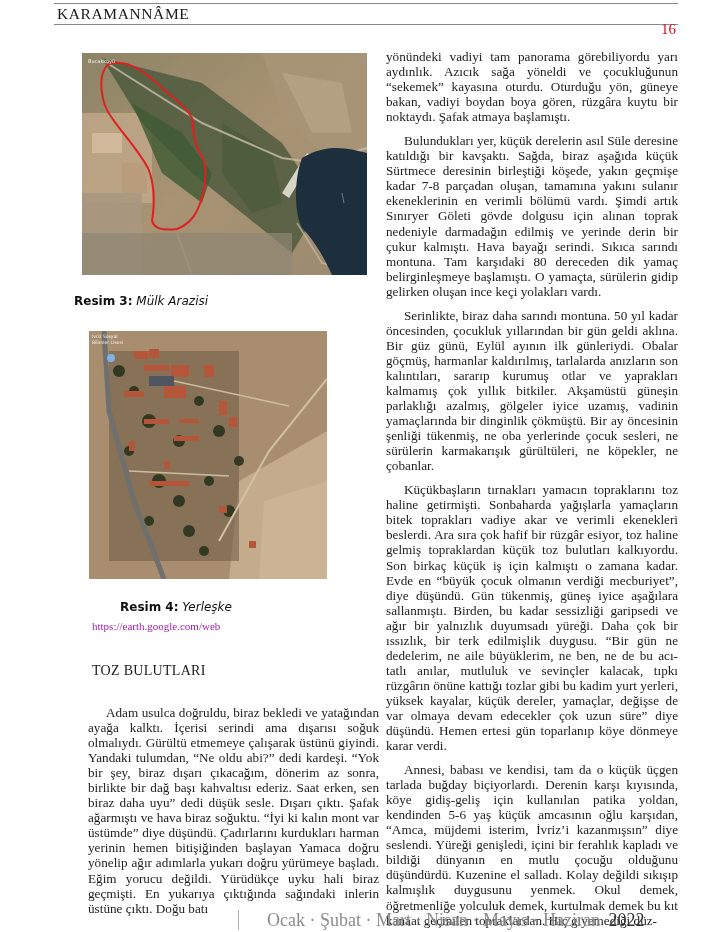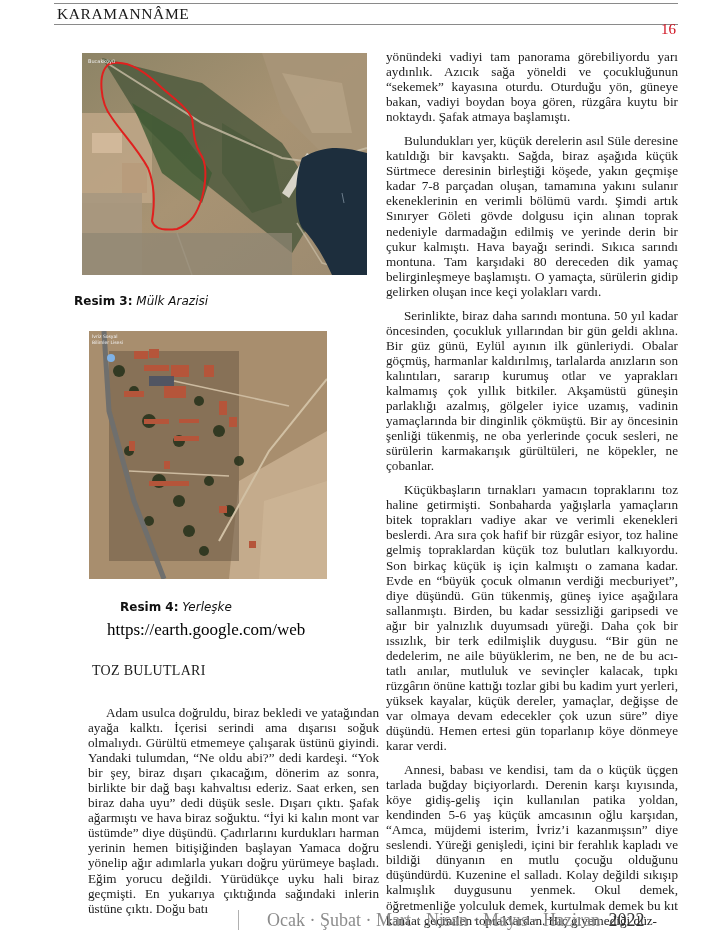--- a/index.html
+++ b/index.html
@@ -12,21 +12,21 @@
 
     .figure { position: absolute; overflow: hidden; }
     .fig3 { left: 82px; top: 53px; width: 285px; height: 222px; background: #b29d80; }
     .fig4 { left: 89px; top: 331px; width: 238px; height: 248px; background: #a98f6f; }
 
     .caption { position: absolute; font-family: "DejaVu Sans", "Liberation Sans", sans-serif; font-size: 12px; color: #111; }
     .caption b { font-weight: bold; }
     .caption i { font-style: italic; }
     .cap3 { left: 74px; top: 294px; }
     .cap4 { left: 96px; top: 600px; margin-left: 24px; }
-    .source { position: absolute; left: 107px; top: 620px; font-size: 17px; color: #000000; }
+    .source { position: absolute; left: 92px; top: 620px; font-size: 11px; color: #a21caf; }
 
     .section-title { position: absolute; left: 92px; top: 663px; font-size: 14px; font-weight: normal; letter-spacing: 0.3px; }
 
     .para { font-size: 13.2px; line-height: 15.05px; text-align: justify; text-indent: 18px; color: #1c1c1c; hyphens: manual; }
     .para.noindent { text-indent: 0; }
 
     .left-body { position: absolute; left: 88px; top: 705px; width: 291px; }
     .right-body { position: absolute; left: 386px; top: 49px; width: 292px; }
     .right-body .para + .para { margin-top: 9px; }
 

